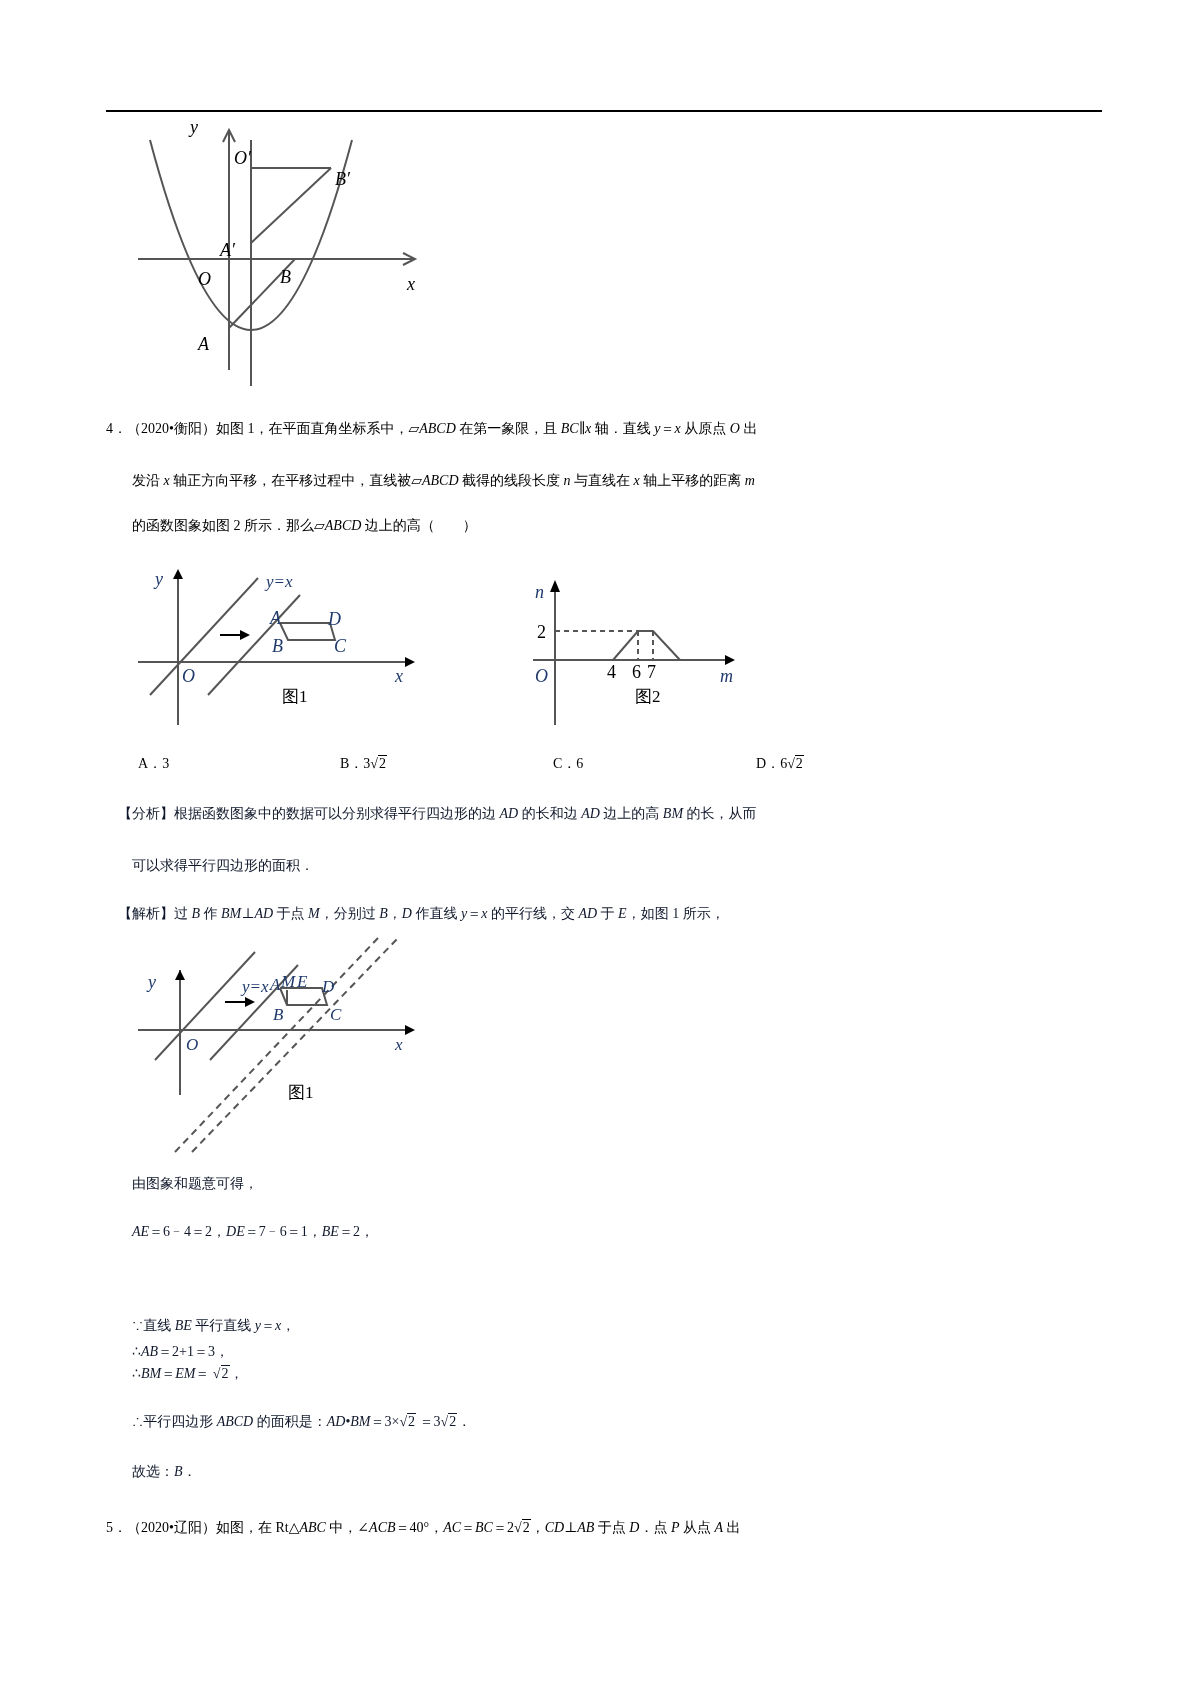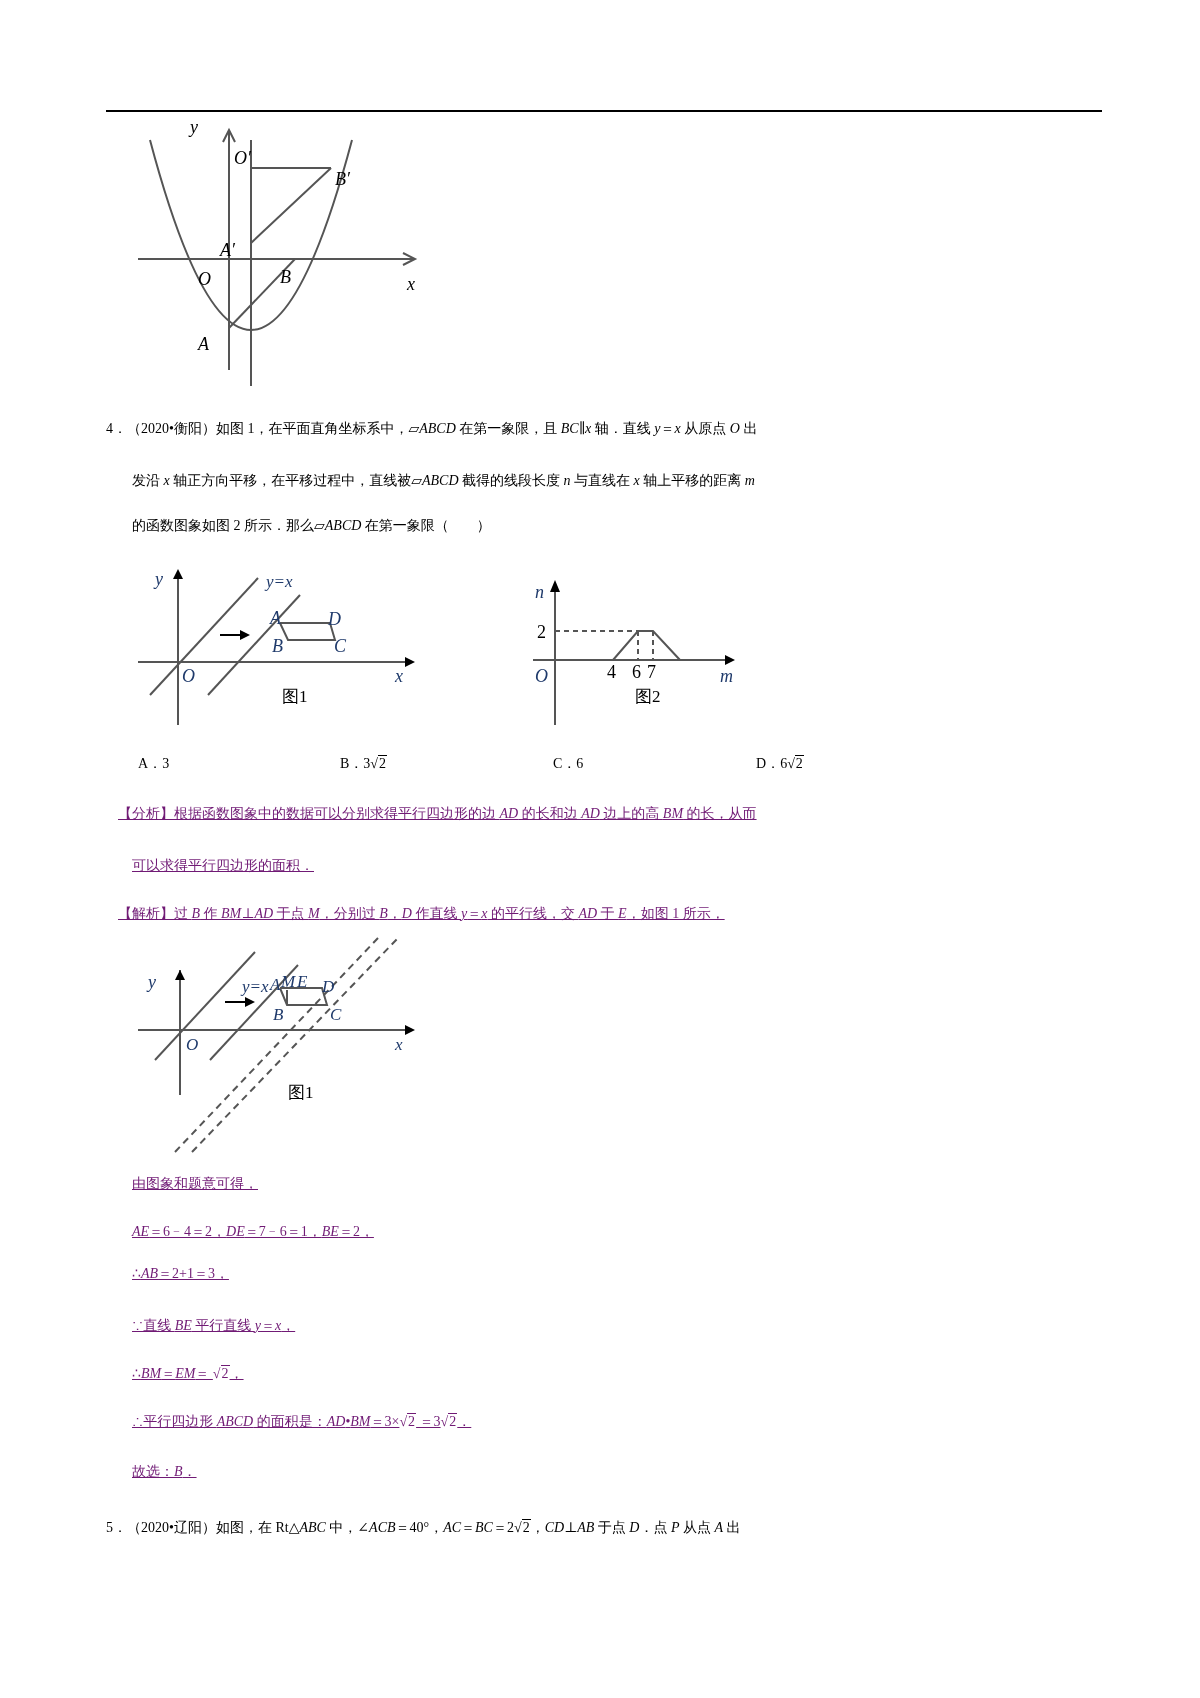--- a/index.html
+++ b/index.html
@@ -2,21 +2,21 @@
 <html><head>
 <meta charset="utf-8">
 <style>
   html, body { margin: 0; padding: 0; background: #ffffff; }
   body { width: 1200px; height: 1698px; position: relative; overflow: hidden;
          font-family: "Liberation Serif", "DejaVu Serif", serif; color: #000; }
   .rule { position: absolute; left: 106px; top: 110px; width: 996px; height: 2px; background: #000; }
   .fig { position: absolute; }
   .line { position: absolute; left: 132px; font-size: 14px; line-height: 28px; white-space: nowrap; }
   .q { left: 106px; }
-  .red { color: #701a75; text-decoration: underline; }
+  .red { color: #0f172a; }
   i, .it { font-style: italic; }
   .opt { position: absolute; top: 755px; font-size: 14px; white-space: nowrap; }
   svg text { font-family: "Liberation Serif", "DejaVu Serif", serif; }
   .sqrt { display: inline-block; }
   .sqrt .rad { border-top: 1px solid currentColor; padding: 0 1px; }
 </style>
 </head>
 <body>
 
 <div class="rule"></div>
@@ -43,21 +43,21 @@
   <text x="205" y="65" font-size="18" font-style="italic">B′</text>
 </svg>
 
 <div class="line q" style="top:415px">
   <span>4．</span><span>（2020•衡阳）</span><span>如图 1，在平面直角坐标系中，▱</span><i>ABCD</i><span> 在第一象限，且 </span><i>BC∥x</i><span> 轴．直线 </span><i>y</i><span>＝</span><i>x</i><span> 从原点 </span><i>O</i><span> 出</span>
 </div>
 <div class="line" style="top:467px">
   <span>发沿 </span><i>x</i><span> 轴正方向平移，在平移过程中，直线被▱</span><i>ABCD</i><span> 截得的线段长度 </span><i>n</i><span> 与直线在 </span><i>x</i><span> 轴上平移的距离 </span><i>m</i>
 </div>
 <div class="line" style="top:512px">
-  <span>的函数图象如图 2 所示．那么▱</span><i>ABCD</i><span> 在第一象限（　　）</span>
+  <span>的函数图象如图 2 所示．那么▱</span><i>ABCD</i><span> 边上的高（　　）</span>
 </div>
 
 <svg class="fig" style="left:130px;top:565px" width="290" height="165" viewBox="0 0 290 165">
   <g stroke="#555" stroke-width="2" fill="none">
     <line x1="8" y1="97" x2="275" y2="97"></line>
     <line x1="48" y1="160" x2="48" y2="14"></line>
     <line x1="20" y1="130" x2="128" y2="13"></line>
     <line x1="78" y1="130" x2="170" y2="30"></line>
     <polyline points="150,58 200,58 205,75 158,75 150,58"></polyline>
     <line x1="90" y1="70" x2="110" y2="70" stroke="#000"></line>
@@ -136,21 +136,21 @@
   <text x="200" y="90" font-size="17" font-style="italic" fill="#1f3a6b">C</text>
   <text x="56" y="120" font-size="17" font-style="italic" fill="#1f3a6b">O</text>
   <text x="265" y="120" font-size="17" font-style="italic" fill="#1f3a6b">x</text>
   <text x="158" y="168" font-size="17">图1</text>
 </svg>
 
 <div class="line red" style="top:1170px">由图象和题意可得，</div>
 <div class="line red" style="top:1218px">
   <i>AE</i><span>＝6﹣4＝2，</span><i>DE</i><span>＝7﹣6＝1，</span><i>BE</i><span>＝2，</span>
 </div>
-<div class="line red" style="top:1260px">
+<div class="line red" style="top:1338px">
   <span>∴</span><i>AB</i><span>＝2+1＝3，</span>
 </div>
 <div class="line red" style="top:1312px">
   <span>∵直线 </span><i>BE</i><span> 平行直线 </span><i>y</i><span>＝</span><i>x</i><span>，</span>
 </div>
 <div class="line red" style="top:1360px">
   <span>∴</span><i>BM</i><span>＝</span><i>EM</i><span>＝ </span><span class="sqrt">√<span class="rad">2</span></span><span>，</span>
 </div>
 <div class="line red" style="top:1408px">
   <span>∴平行四边形 </span><i>ABCD</i><span> 的面积是：</span><i>AD</i><span>•</span><i>BM</i><span>＝3×</span><span class="sqrt">√<span class="rad">2</span></span><span> ＝3</span><span class="sqrt">√<span class="rad">2</span></span><span>．</span>

